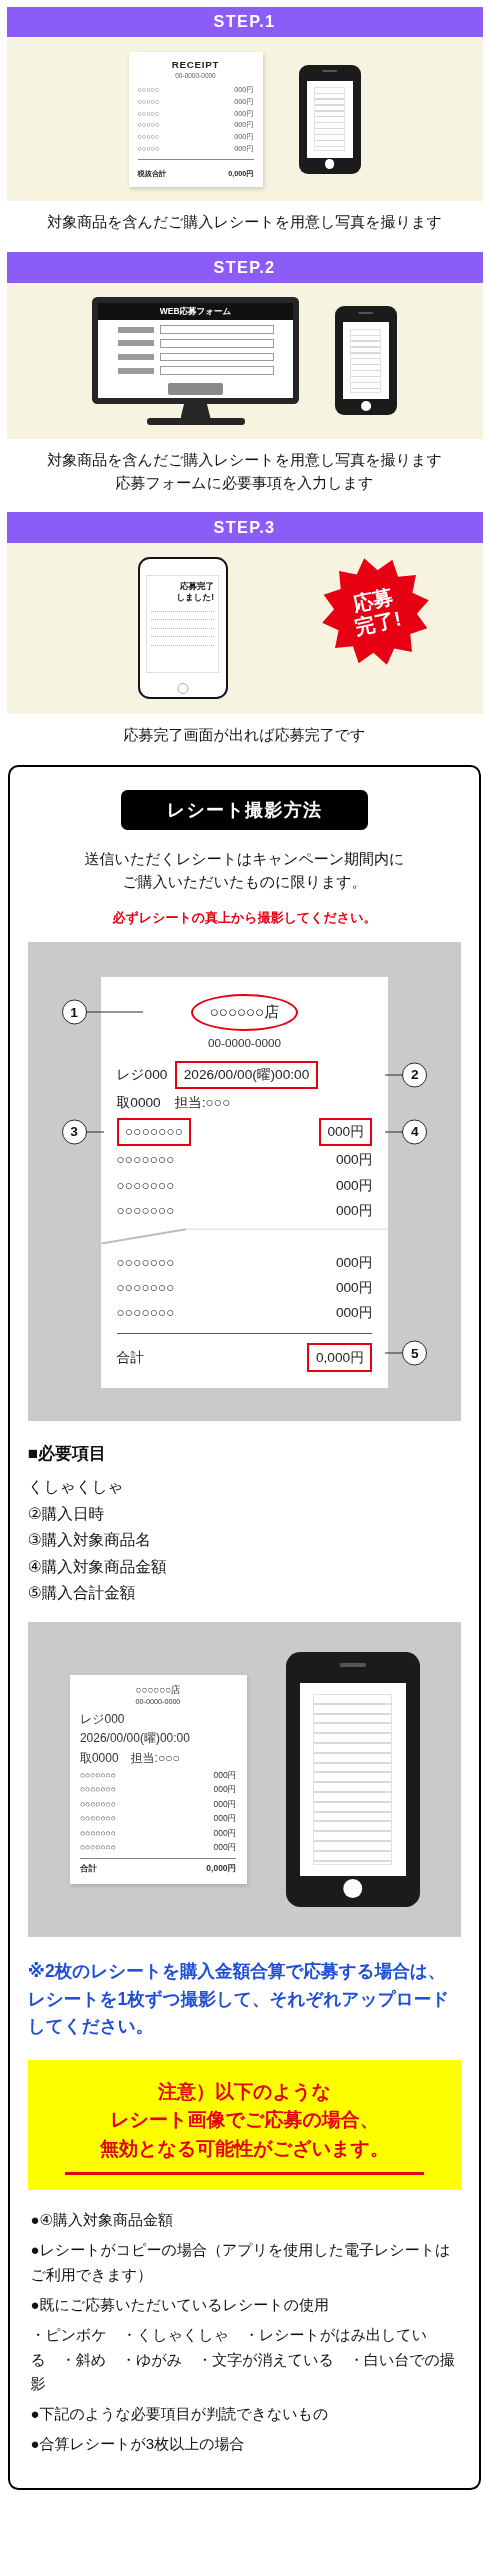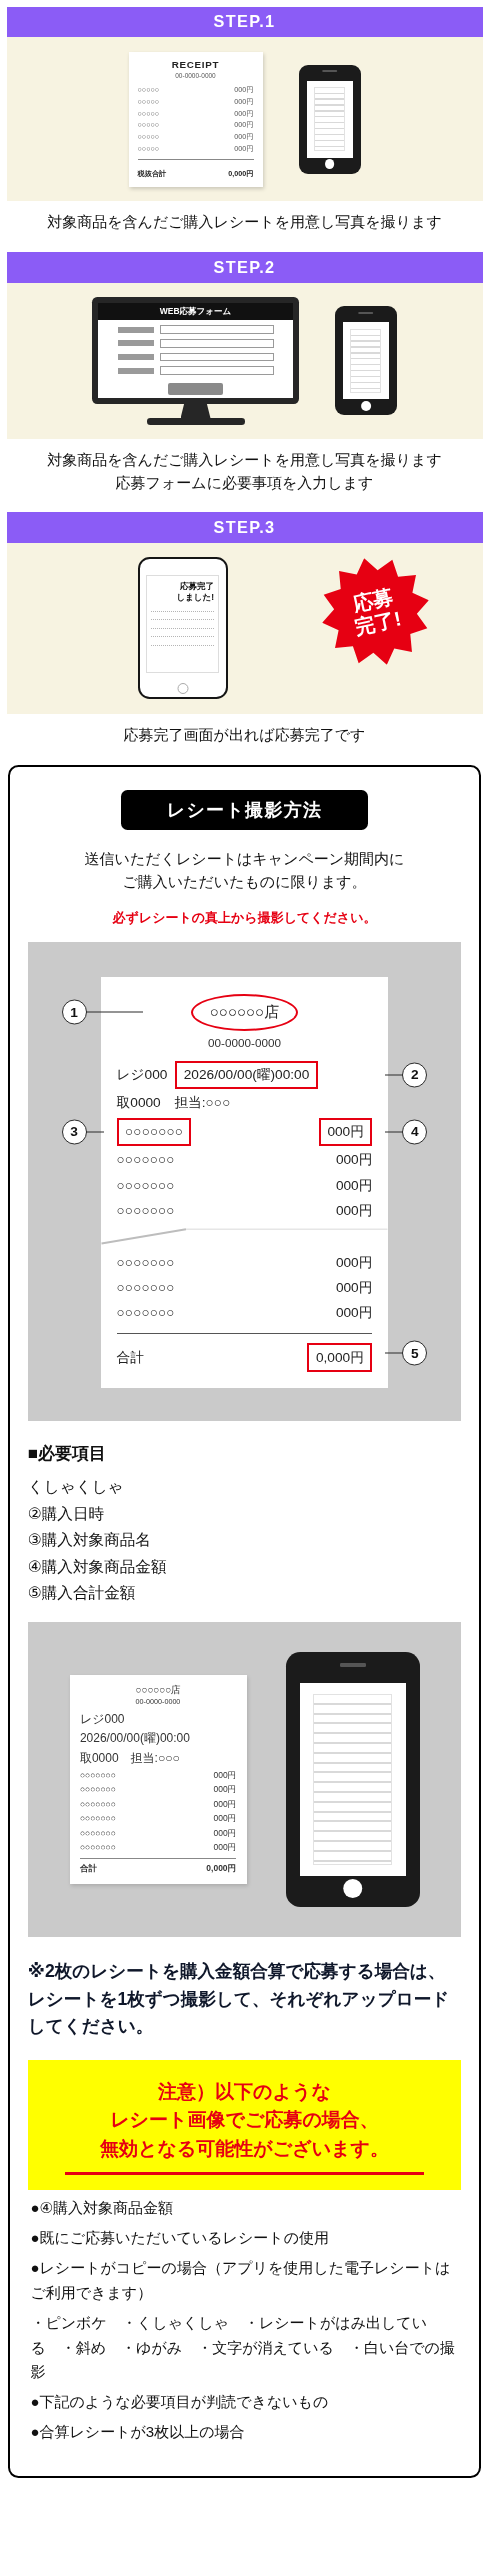--- a/index.html
+++ b/index.html
@@ -89,23 +89,23 @@
   .d2-tel { text-align:center; font-size:7.2px; margin:0 0 3.9px; }
   .d2-line { font-size:12px; line-height:1.6; }
   .d2-row { display:flex; justify-content:space-between; line-height:1.7; }
   .d2-total { display:flex; justify-content:space-between; border-top:0.7px solid #888; margin-top:3.9px; padding-top:3.9px; font-weight:bold; }
   .phone-dark.big { width:134px; height:255px; border-radius:14.3px; }
   .phone-dark.big .phone-screen { width:106px; height:193px; }
   .phone-dark.big .mini-receipt { width:79px; height:171px; background:repeating-linear-gradient(180deg,#fff 0 7.8px,#d9d9d9 7.8px 9.8px); }
   .phone-dark.big .home-btn { width:19.5px; height:19.5px; bottom:9px; }
   .phone-dark.big .phone-speaker { top:10.4px; width:26px; height:3.9px; }
 
-  .red-note { color:#0f172a; font-weight:bold; font-size:17.6px; line-height:1.55; margin:0 0 19.5px; }
-
-  .caution-box { background:#ffff00; padding:18px 13px 15.6px; text-align:center; margin-bottom:6px; }
+  .red-note { color:#1d4ed8; font-weight:bold; font-size:17.6px; line-height:1.55; margin:0 0 19.5px; }
+
+  .caution-box { background:#ffff00; padding:18px 13px 15.6px; text-align:center; margin-bottom:18px; }
   .caution-line { color:#e60012; font-weight:bold; font-size:19px; line-height:1.5; margin:0; }
   .caution-underline { height:2.6px; background:#e60012; width:88%; margin:9px auto 0; }
 
   .bullets { padding:0 2.6px; }
   .bullet { font-size:15px; line-height:1.65; margin:0 0 5.2px; }
 </style>
 </head>
 <body>
 
 <div class="page">
@@ -339,22 +339,22 @@
 
     <div class="caution-box">
       <p class="caution-line">注意）以下のような</p>
       <p class="caution-line">レシート画像でご応募の場合、</p>
       <p class="caution-line">無効となる可能性がございます。</p>
       <div class="caution-underline"></div>
     </div>
 
     <div class="bullets">
       <p class="bullet">●④購入対象商品金額</p>
+      <p class="bullet">●レシートがコピーの場合（アプリを使用した電子レシートはご利用できます）</p>
       <p class="bullet">●既にご応募いただいているレシートの使用</p>
-      <p class="bullet">●レシートがコピーの場合（アプリを使用した電子レシートはご利用できます）</p>
       <p class="bullet">・ピンボケ　・くしゃくしゃ　・レシートがはみ出している　・斜め　・ゆがみ　・文字が消えている　・白い台での撮影</p>
       <p class="bullet">●下記のような必要項目が判読できないもの</p>
       <p class="bullet">●合算レシートが3枚以上の場合</p>
 
     </div>
   </section>
 
 </div>
 
 

